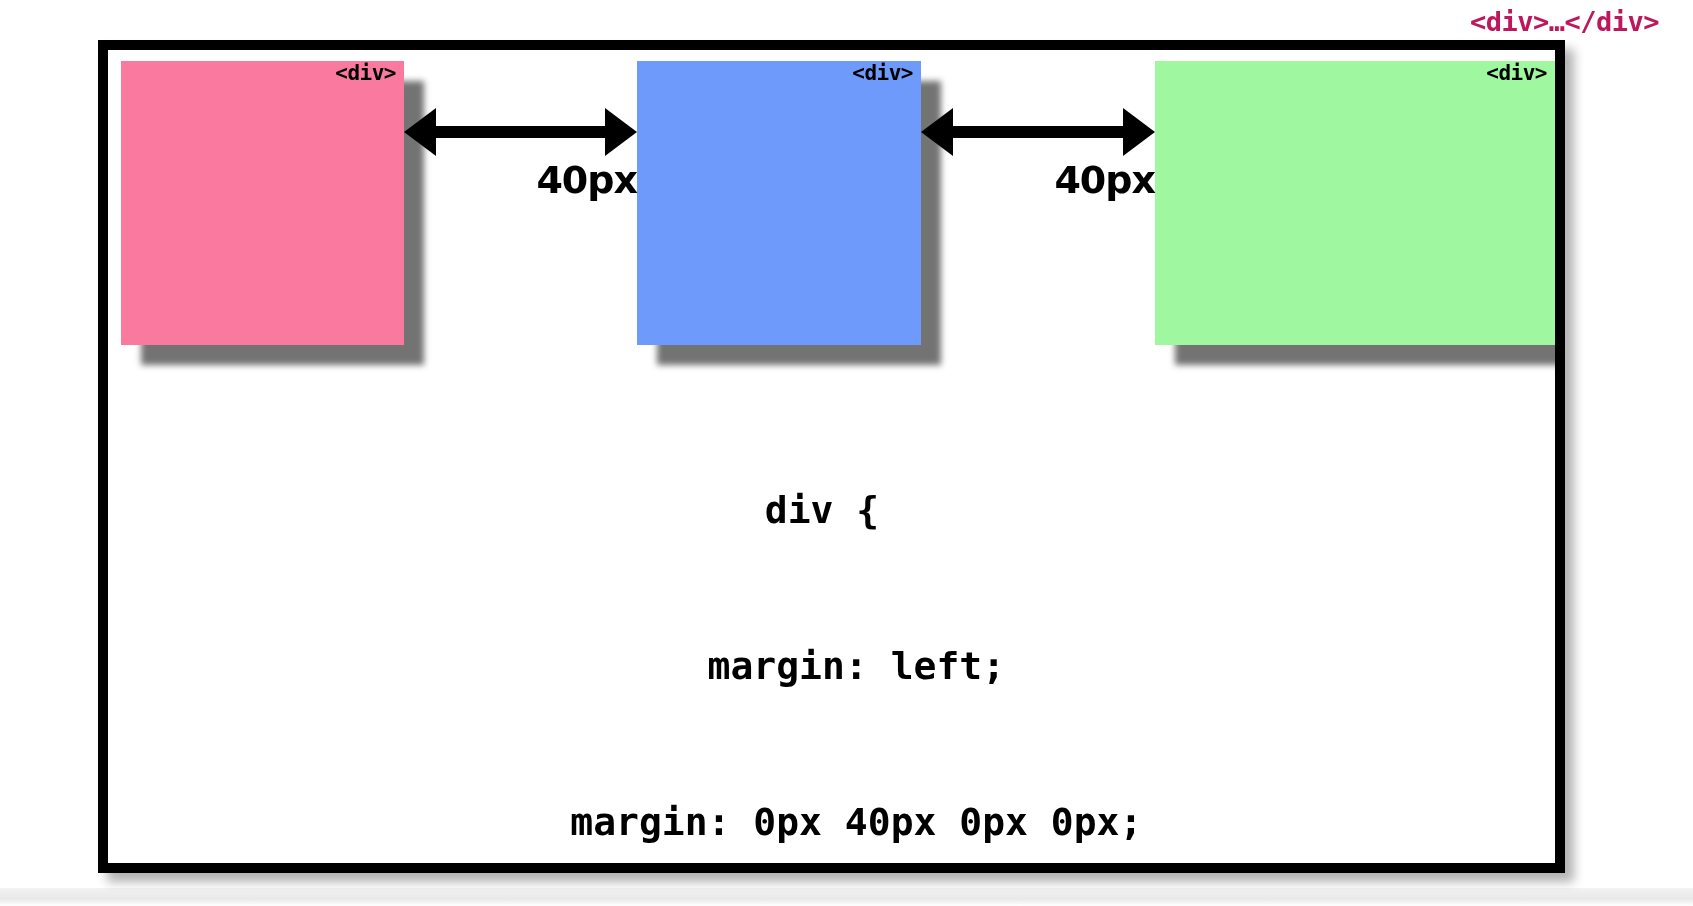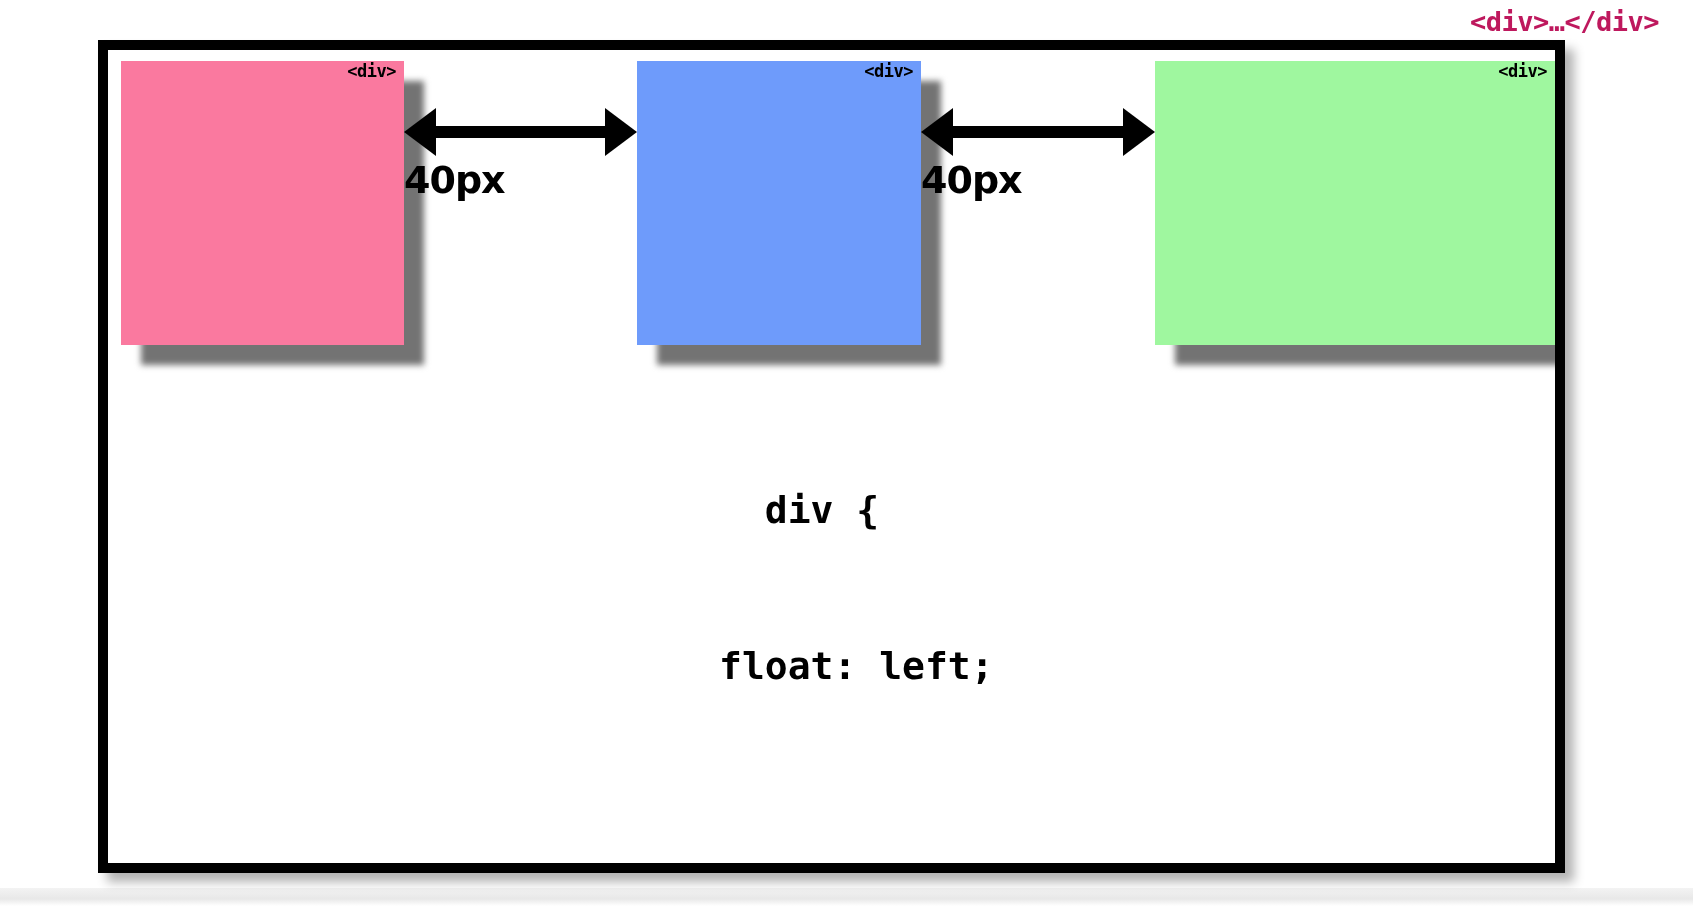--- a/index.html
+++ b/index.html
@@ -84,21 +84,21 @@
     filter: blur(3px);
     box-sizing: border-box;
   }
 
   .box-label {
     position: absolute;
     top: 2px;
     right: 8px;
     font-family: "DejaVu Sans Mono", monospace;
     font-weight: bold;
-    font-size: 17px;
+    font-size: 21px;
     color: #000000;
     letter-spacing: -0.5px;
     line-height: 1;
     white-space: nowrap;
   }
 
   
   .box-pink        { left: 13px;   width: 283px; background: #FA799F; }
   .box-pink-shadow { left: 33px;   width: 283px; }
   .box-blue        { left: 529px;  width: 284px; background: #6E9BFB; }
@@ -125,21 +125,21 @@
     border-top: 24px solid transparent;
     border-bottom: 24px solid transparent;
   }
   .arrow-head.left  { left: 0;   border-right: 32px solid #000000; }
   .arrow-head.right { right: 0;  border-left: 32px solid #000000; }
 
   .arrow-caption {
     position: absolute;
     top: 56px;
     width: 100%;
-    text-align: left;
+    text-align: right;
     font-family: "DejaVu Sans", sans-serif;
     font-weight: bold;
     font-size: 38px;
     letter-spacing: -1px;
     color: #000000;
     white-space: nowrap;
   }
 
   .arrow-1 { left: 296px;  width: 233px; top: 52px; }
   .arrow-2 { left: 813px;  width: 234px; top: 52px; }
@@ -204,21 +204,22 @@
         <span class="arrow-head left"></span>
         <span class="arrow-shaft" style="left:26px; right:26px; width:auto;"></span>
         <span class="arrow-head right"></span>
         <span class="arrow-caption">40px</span>
       </div>
 
     </div>
 
     <div class="code-block">
       <span class="code-line">div {</span>
-      <span class="code-line">   float: left;</span>
+      <span class="code-line">   margin: left;</span>
+      <span class="code-line">   margin: 0px 40px 0px 0px;</span>
       
       
       
       
       
     </div>
 
   </div>
 </div>
 

